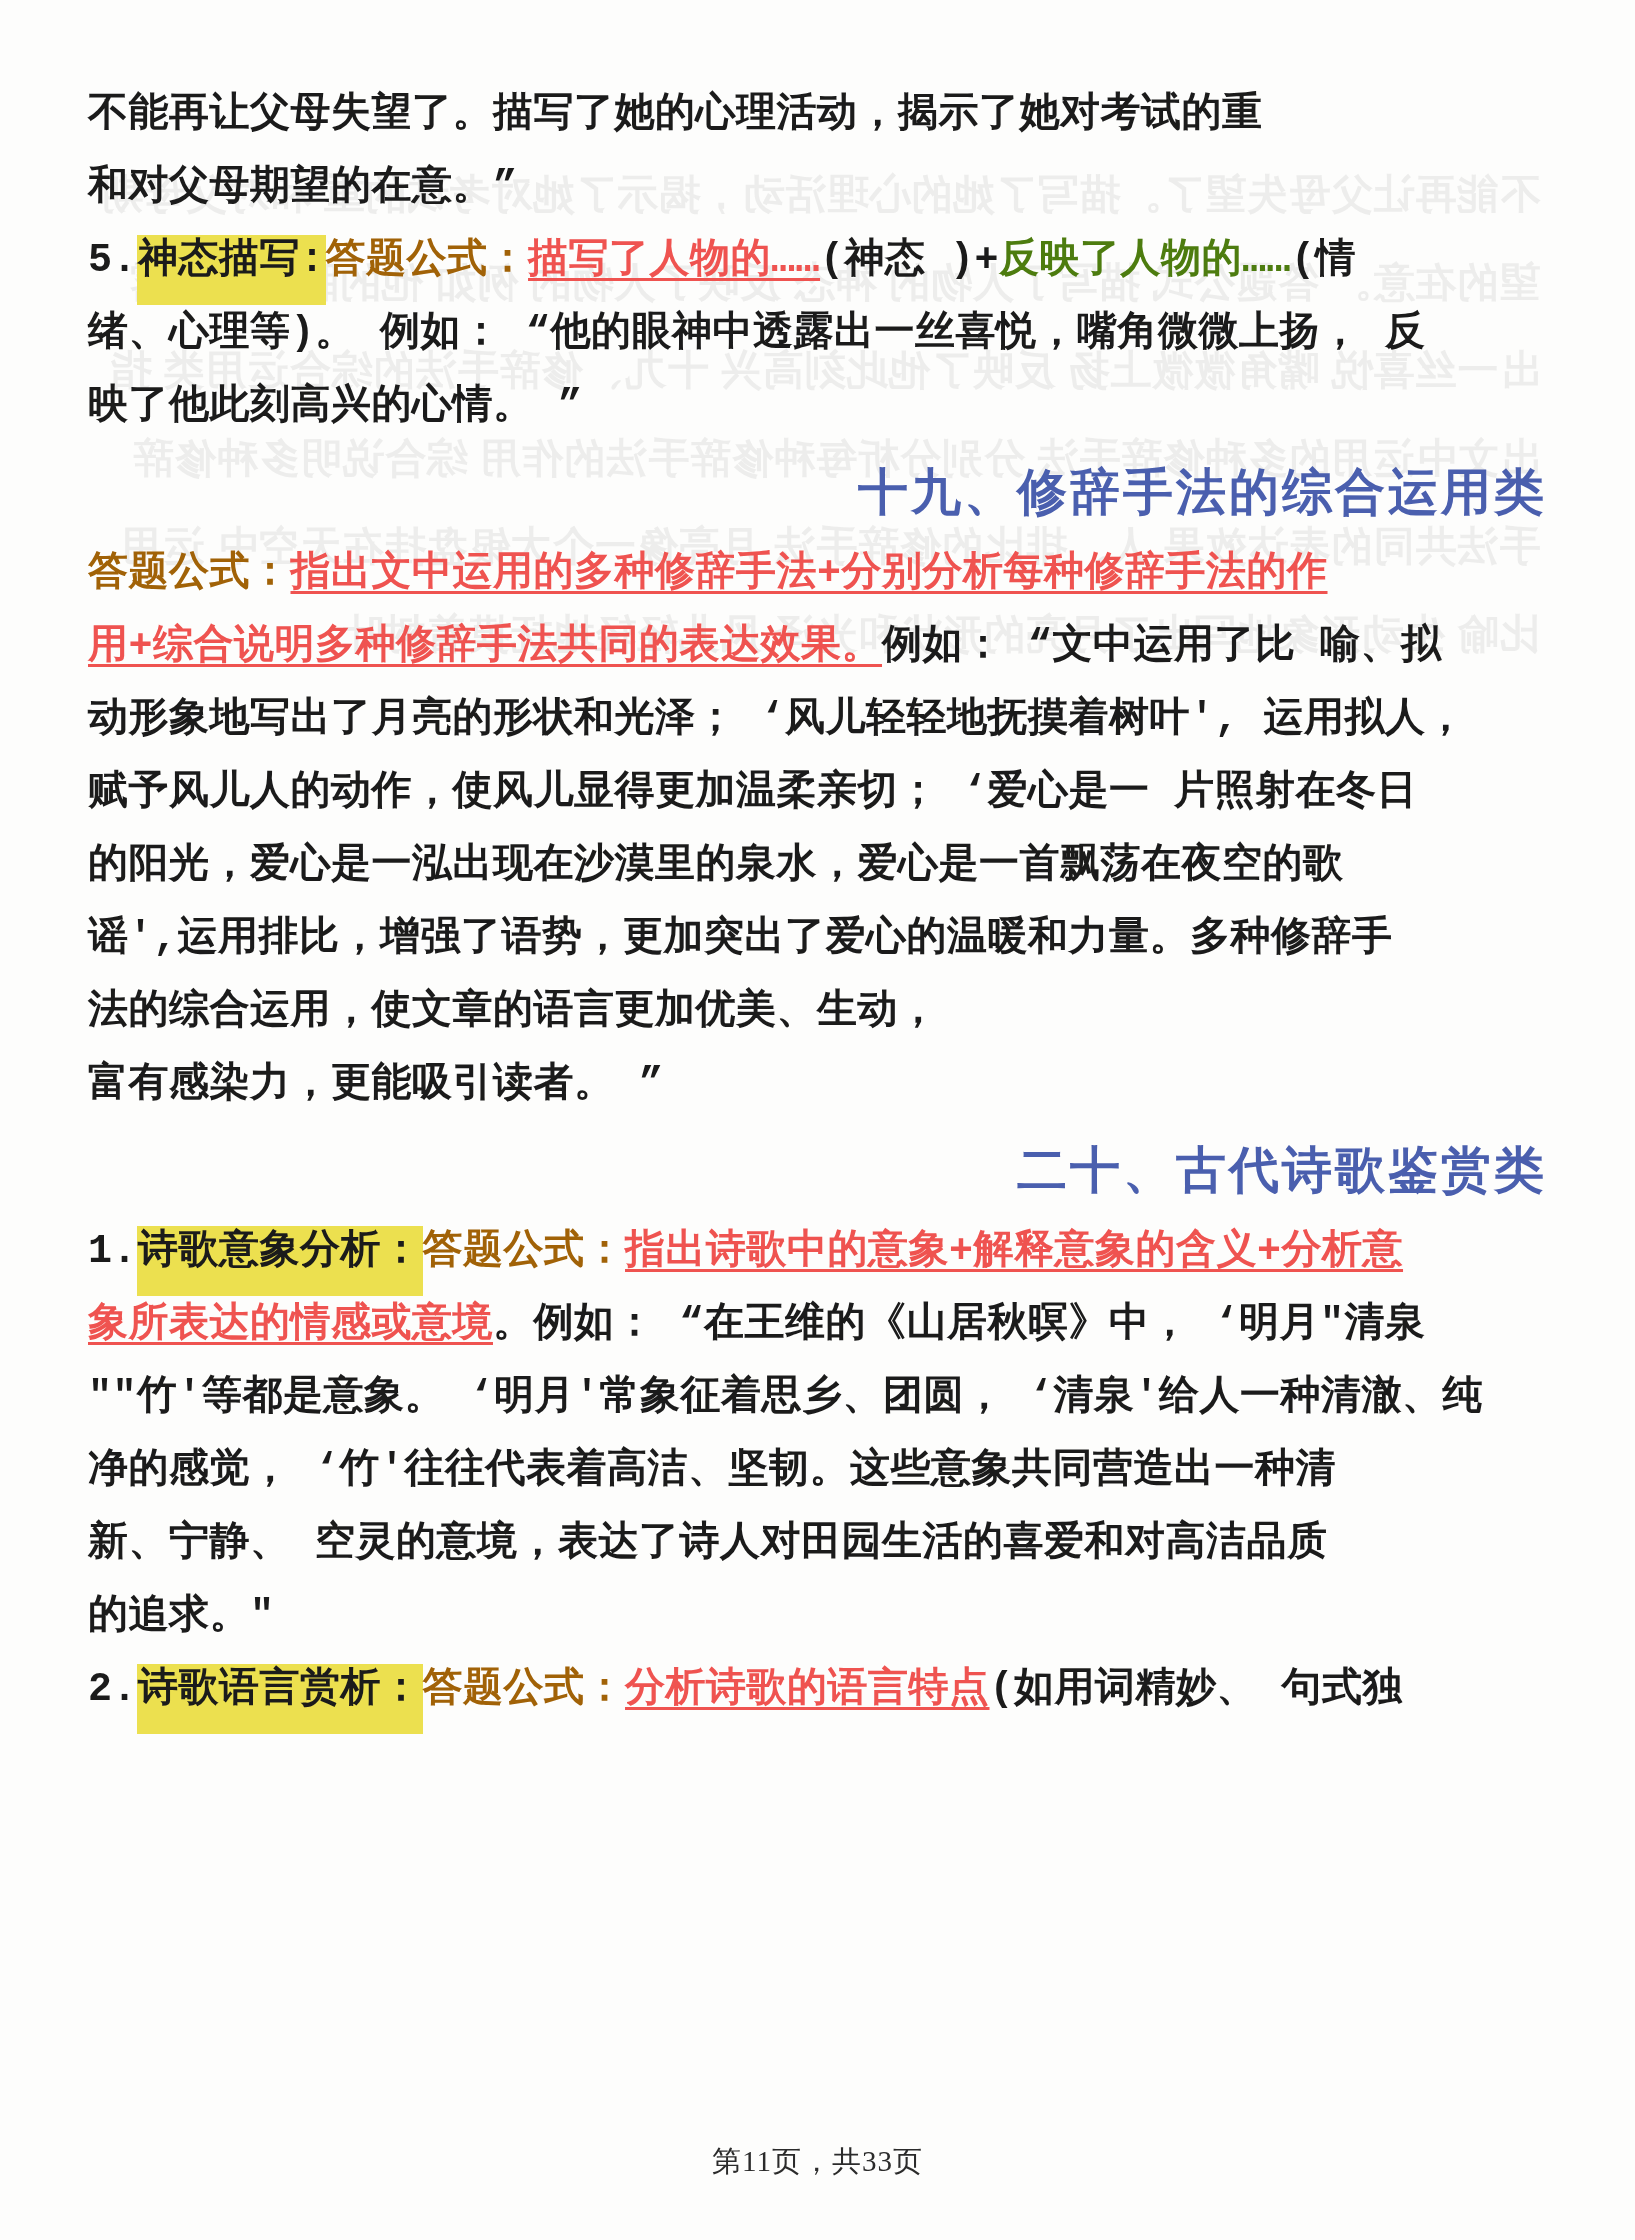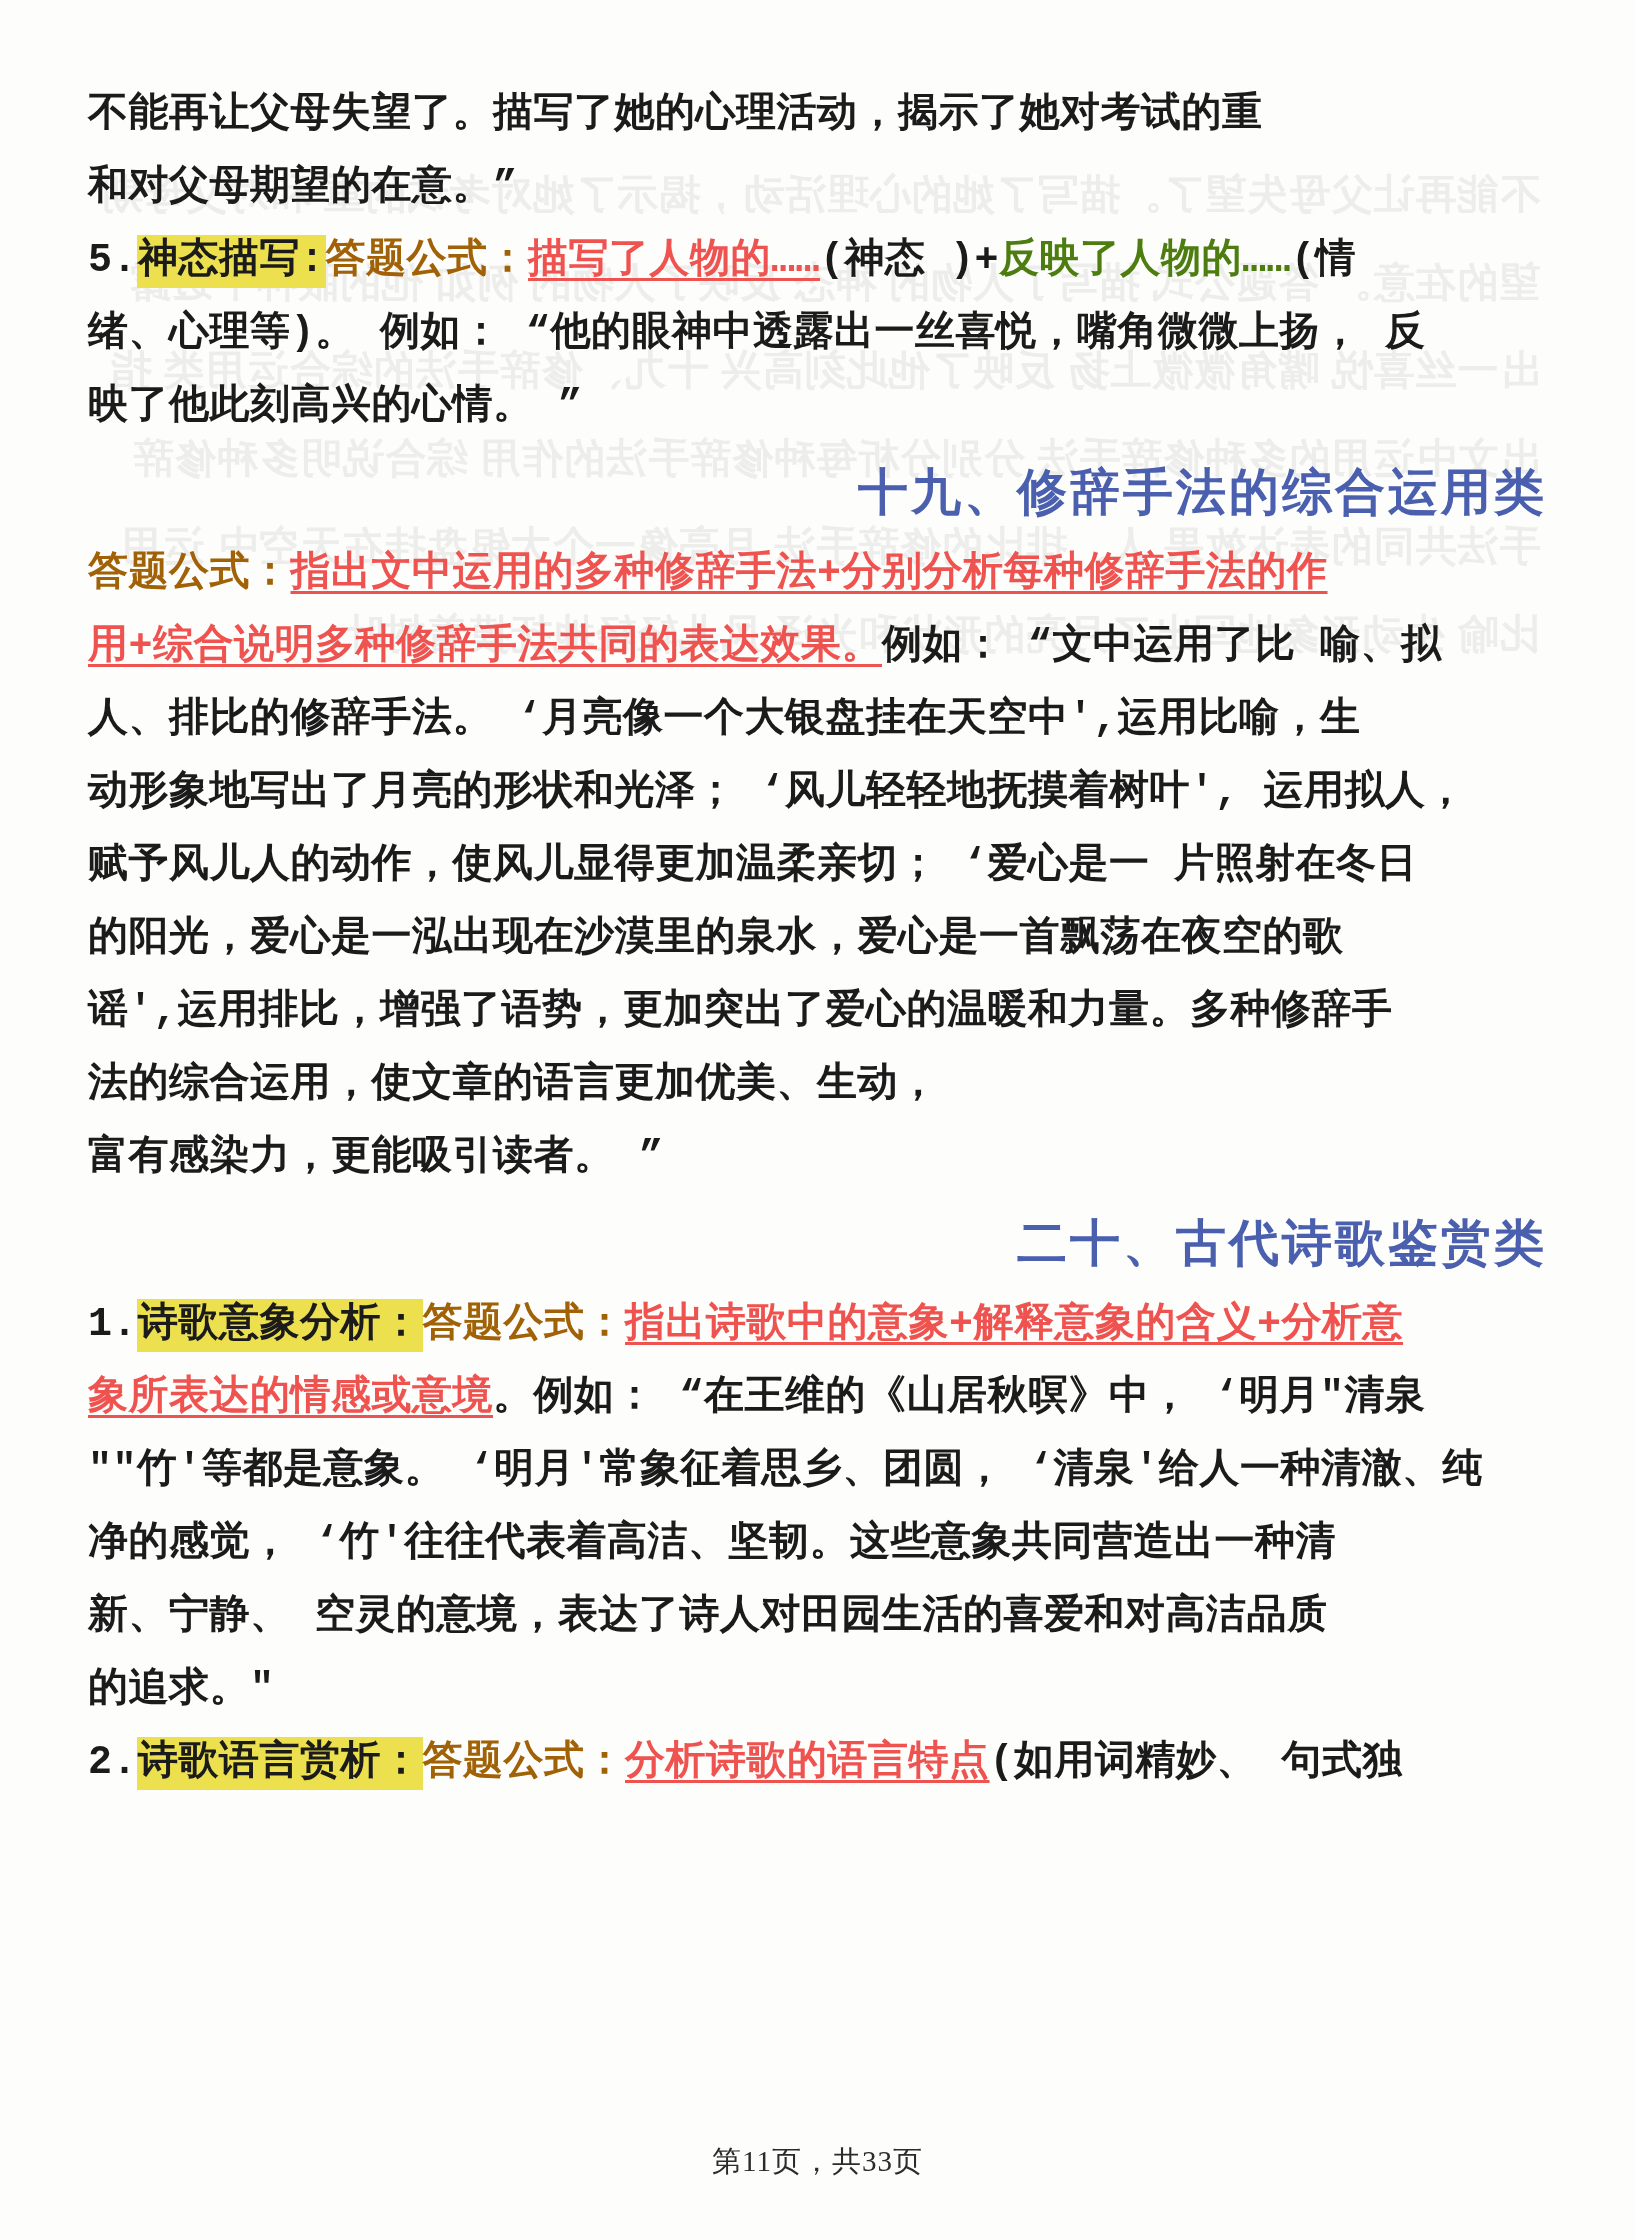--- a/index.html
+++ b/index.html
@@ -55,21 +55,21 @@
     font-size: 50px;
     line-height: 86px;
     font-weight: 700;
     color: #4a5fae;
     letter-spacing: 3px;
     margin: 6px 0 2px 0;
     font-family: "Liberation Serif", "DejaVu Serif", serif;
   }
   .hl {
     background: #ece04f;
-    padding: 3px 1px 5px 1px;
+    padding: 3px 1px 22px 1px;
     box-decoration-break: clone;
     -webkit-box-decoration-break: clone;
   }
   .green {
     color: #a16207;
   }
   .red {
     color: #4d7c0f;
   }
   .red-u {
@@ -121,21 +121,20 @@
 
     <div class="heading">十九、修辞手法的综合运用类</div>
 
     <div class="line">
       <span class="green">答题公式：</span><span class="red-u">指出文中运用的多种修辞手法+分别分析每种修辞手法的作</span>
     </div>
     <div class="line">
       <span class="red-u">用+综合说明多种修辞手法共同的表达效果。</span><span class="blk">例如： “文中运用了比 喻、拟</span>
     </div>
 
-    <div class="line">人、排比的修辞手法。 ‘月亮像一个大银盘挂在天空中',运用比喻，生</div>
     <div class="line">动形象地写出了月亮的形状和光泽； ‘风儿轻轻地抚摸着树叶', 运用拟人，</div>
     <div class="line">赋予风儿人的动作，使风儿显得更加温柔亲切； ‘爱心是一 片照射在冬日</div>
     <div class="line">的阳光，爱心是一泓出现在沙漠里的泉水，爱心是一首飘荡在夜空的歌</div>
     <div class="line">谣',运用排比，增强了语势，更加突出了爱心的温暖和力量。多种修辞手</div>
     <div class="line">法的综合运用，使文章的语言更加优美、生动，</div>
     <div class="line">富有感染力，更能吸引读者。 ”</div>
 
     <div class="heading">二十、古代诗歌鉴赏类</div>
 
     <div class="line">

